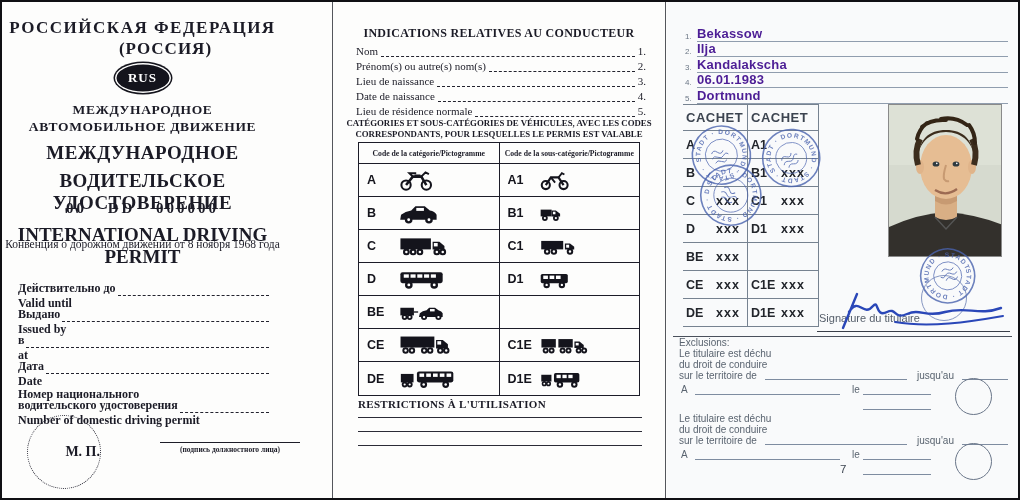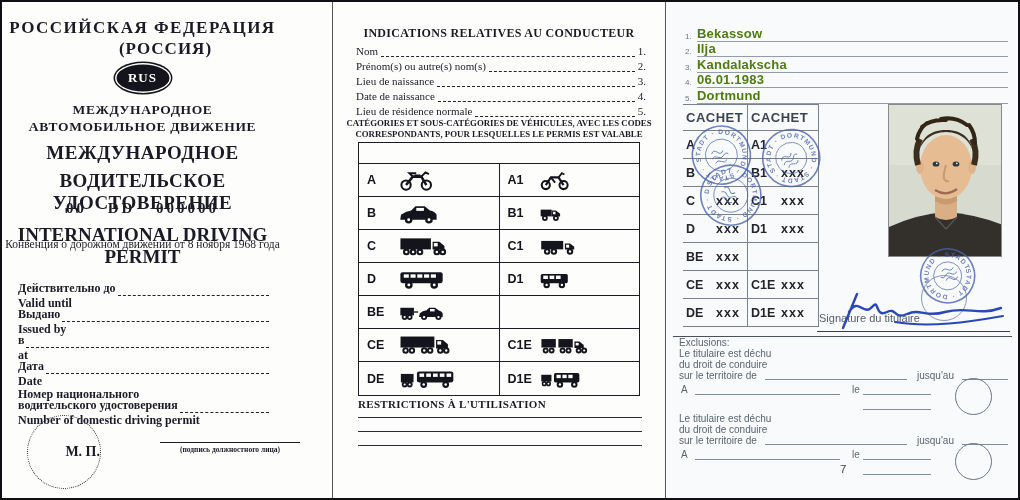--- a/index.html
+++ b/index.html
@@ -81,21 +81,21 @@
   .veh { display:flex; align-items:center; }
   .m-restrict { position:absolute; left:24px; top:396px; font-size:11px; font-weight:bold; letter-spacing:.3px; }
   .m-rline { position:absolute; left:24px; right:22px; height:0; border-top:1.6px solid #2b2b36; }
 
   
   .page-right { font-family:"Liberation Sans", sans-serif; color:#2b2b2b; }
   .holder-fields { position:absolute; left:18px; right:10px; top:24px; }
   .holder-row { display:flex; align-items:flex-end; height:15.6px; }
   .holder-num { font-size:8px; color:#6b7685; width:12px; padding-bottom:1px; }
   .holder-valwrap { flex:1; border-bottom:1px solid #909dae; height:15.6px; display:flex; align-items:flex-end; }
-  .holder-val { font-size:13px; font-weight:bold; color:#4d7c0f; letter-spacing:.2px; }
+  .holder-val { font-size:13px; font-weight:bold; color:#4c1d95; letter-spacing:.2px; }
 
   .cachet-table { position:absolute; left:16px; top:102px; width:136px;
     border-top:1px solid #76markup8290; border-top:1px solid #768290; border-right:1px solid #768290; }
   .ct-row { display:flex; border-bottom:1px solid #768290; height:28px; }
   .ct-row.ct-head { height:26px; }
   .ct-cell { display:flex; align-items:center; padding-left:3px; }
   .ct-cell:first-child { width:65px; border-right:1px solid #768290; }
   .ct-cell:last-child  { width:70px; }
   .ct-headtxt { font-size:13px; font-weight:bold; color:#3c4450; letter-spacing:.5px; }
   .ct-code { font-size:12.5px; font-weight:bold; color:#22252b; width:30px; }
@@ -217,20 +217,22 @@
           <div class="m-fill"></div>
           <div class="m-num">5.</div>
         </div>
       </div>
     <div class="m-center m-catheading">
       <div>CATÉGORIES ET SOUS-CATÉGORIES DE VÉHICULES, AVEC LES CODES</div>
       <div>CORRESPONDANTS, POUR LESQUELLES LE PERMIS EST VALABLE</div>
     </div>
     <div class="cat-table">
       <div class="cat-head">
+        <div class="cat-hcell">Code de la catégorie/Pictogramme</div>
+        <div class="cat-hcell">Code de la sous-catégorie/Pictogramme</div>
       </div>
       <div id="cat-rows">
           <div class="cat-row">
             <div class="cat-cell">
               <span class="cat-code">A</span>
               <span class="veh">
                 <svg width="40.12" height="22" viewBox="0 0 44 26">
                   <circle cx="9" cy="19" r="5.5" fill="none" stroke="#14141c" stroke-width="2.4"></circle>
                   <circle cx="33" cy="19" r="5.5" fill="none" stroke="#14141c" stroke-width="2.4"></circle>
                   <path d="M9,19 L17,9 H27 L33,19" stroke="#14141c" stroke-width="3" fill="none"></path>

